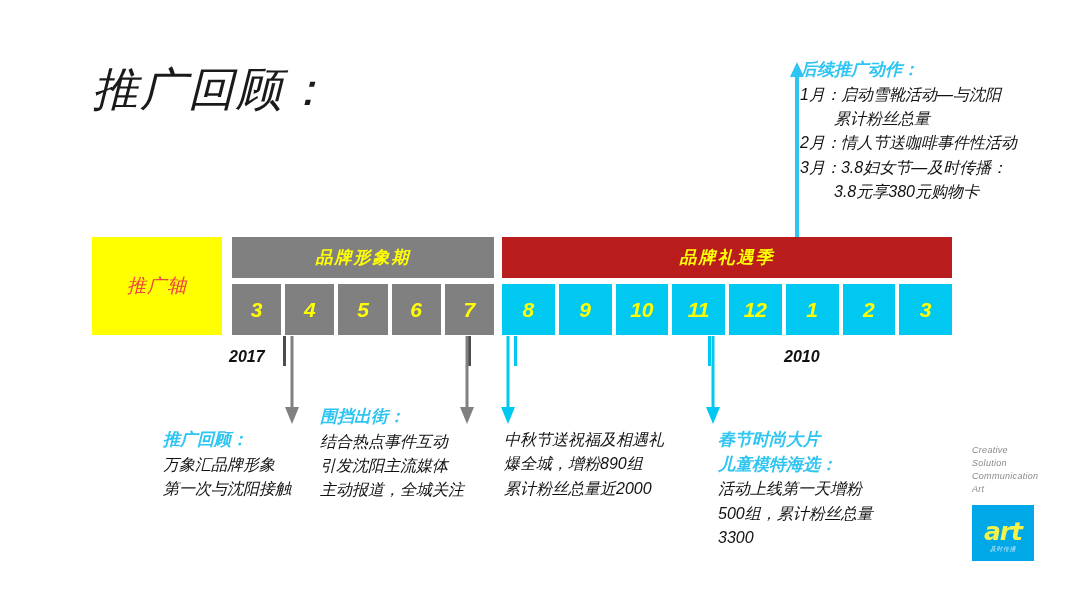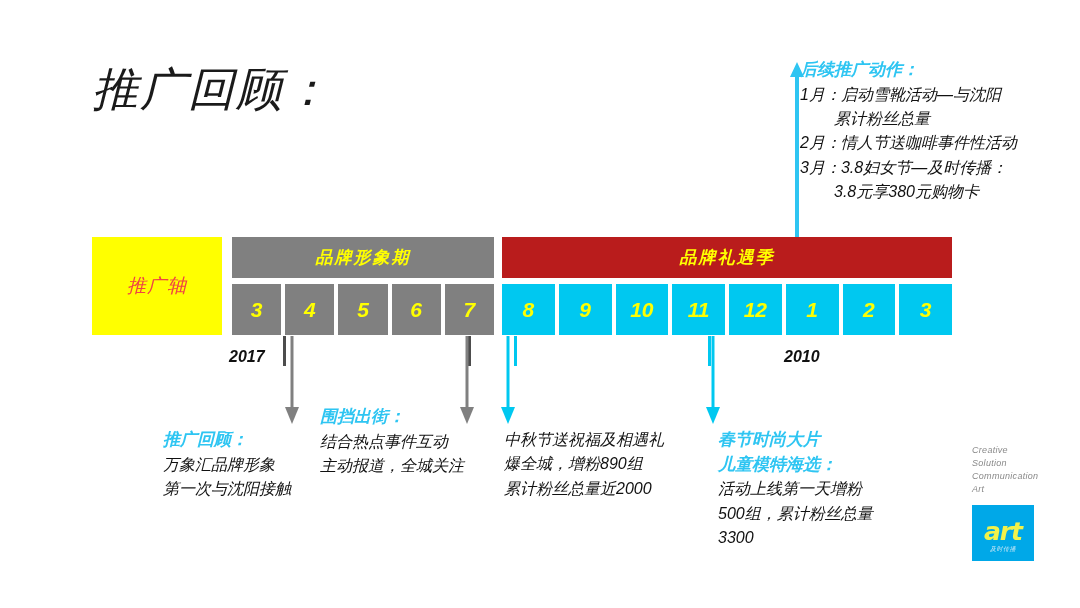--- a/index.html
+++ b/index.html
@@ -283,20 +283,21 @@
 
   <div class="note note-1">
     <div class="note-heading">推广回顾：</div>
     <div class="note-line">万象汇品牌形象</div>
     <div class="note-line">第一次与沈阳接触</div>
   </div>
 
   <div class="note note-2">
     <div class="note-heading">围挡出街：</div>
     <div class="note-line">结合热点事件互动</div>
+    <div class="note-line">引发沈阳主流媒体</div>
     <div class="note-line">主动报道，全城关注</div>
   </div>
 
   <div class="note note-3">
     <div class="note-line">中秋节送祝福及相遇礼</div>
     <div class="note-line">爆全城，增粉890组</div>
     <div class="note-line">累计粉丝总量近2000</div>
   </div>
 
   <div class="note note-4">

